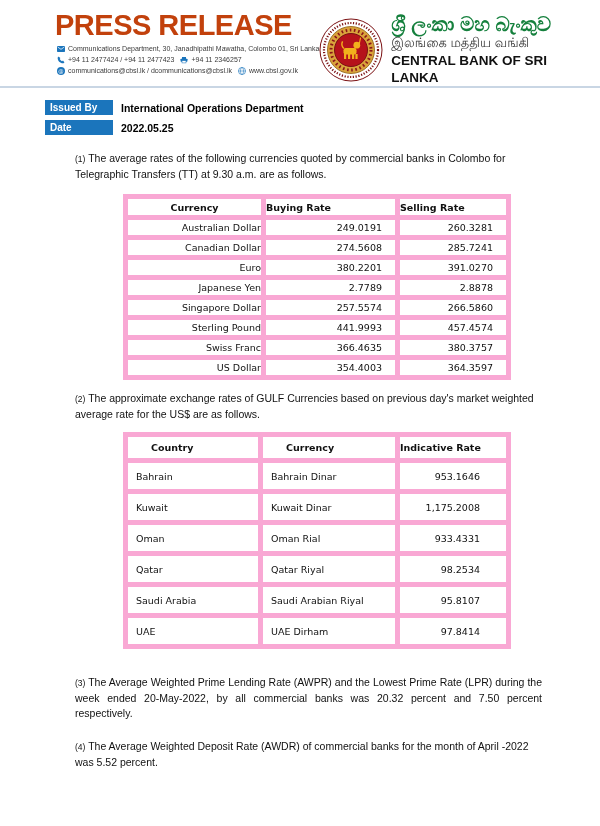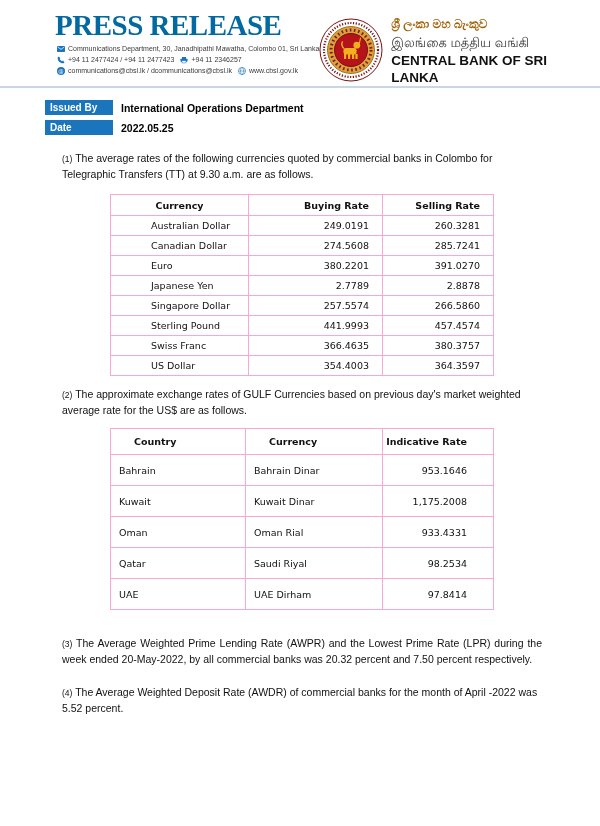--- a/index.html
+++ b/index.html
@@ -5,64 +5,64 @@
   * { margin:0; padding:0; box-sizing:border-box; }
   body { background:#e8e8e8; font-family:"Liberation Sans", sans-serif; }
   .page {
     width:600px; height:826px; margin:0 auto; background:#ffffff;
     position:relative; overflow:hidden; color:#1a1a1a;
   }
 
   
   .header { display:flex; justify-content:space-between; align-items:flex-start;
             padding:10px 18px 6px 45px; height:86px; }
-  .masthead-title { color:#0369a1; font-size:29px; font-weight:bold;
-                    letter-spacing:-0.5px; line-height:30px; margin-left:10px;font-family:Liberation Serif, serif; }
+  .masthead-title { color:#c2410c; font-size:29px; font-weight:bold;
+                    letter-spacing:-0.5px; line-height:30px; margin-left:10px; }
   .contact-lines { margin-top:3px; margin-left:12px; font-size:7px; color:#3a3a3a; line-height:11px; }
   .contact-row { display:flex; align-items:center; white-space:nowrap; }
   .cicon { display:inline-block; width:8px; height:8px; margin-right:3px; flex:0 0 auto; }
   .cicon svg { display:block; width:100%; height:100%; }
   .gap { display:inline-block; width:6px; }
 
   .brand { display:flex; align-items:center; gap:8px; margin-top:4px; }
   .logo { width:64px; height:64px; flex:0 0 auto; }
   .brand-names { text-align:left; }
-  .name-si { font-size:12px; font-weight:bold; color:#a16207; line-height:20px; }
+  .name-si { font-size:20px; font-weight:bold; color:#15803d; line-height:20px; }
   .name-ta { font-size:13px; color:#3a3a3a; line-height:18px; }
   .name-en { font-size:13.5px; font-weight:bold; color:#111; line-height:17px; }
 
   .top-divider { height:2px; background:#c9d6e4; width:100%; }
 
   
   .meta { padding:12px 0 0 45px; }
   .meta-row { display:flex; align-items:center; margin-bottom:5px; }
   .badge { background:#1b75bc; color:#fff; width:68px; height:15px; font-size:10px;
            font-weight:bold; padding:2px 5px; }
   .meta-value { font-weight:bold; font-size:10.5px; margin-left:8px; color:#000; }
 
   
-  .content { padding:0 58px 0 62px; }
+  .content { padding:0 58px 0 62px;margin-left:13px; }
   .para { font-size:10.5px; line-height:15px; color:#111; margin-top:16px; }
   .para.justify { text-align:justify; }
   .pnum { font-size:8.5px; }
 
   
   table { border-collapse:collapse; table-layout:fixed;
           font-family:"DejaVu Sans", sans-serif; font-size:9.5px; color:#111; }
-  th, td { border:1px solid #f9a8d4; overflow:hidden; white-space:nowrap; }
+  th, td { border:5px solid #f9a8d4; overflow:hidden; white-space:nowrap; }
   th { font-weight:bold; }
 
   .tt-table { margin:12px 0 0 48px; width:383px; }
   .tt-table col:nth-child(1){ width:138px; } .tt-table col:nth-child(2){ width:134px; }
   .tt-table col:nth-child(3){ width:111px; }
   .tt-table th { height:21px; }
   .tt-table td { height:20px;padding-left:40px; }
   .tt-table th:nth-child(1){ text-align:center; }
-  .tt-table th:nth-child(2), .tt-table th:nth-child(3){ text-align:right; padding-right:13px; }
-  .tt-table td:nth-child(1){ text-align:left; }
+  .tt-table th:nth-child(2), .tt-table th:nth-child(3){ text-align:left; padding-right:13px; }
+  .tt-table td:nth-child(1){ text-align:right; }
   .tt-table td:nth-child(2), .tt-table td:nth-child(3){ text-align:right; padding-right:13px; }
 
   .gulf-table { margin:10px 0 0 48px; width:383px; }
   .gulf-table col:nth-child(1){ width:135px; } .gulf-table col:nth-child(2){ width:137px; }
   .gulf-table col:nth-child(3){ width:111px; }
   .gulf-table th { height:26px; text-align:left; padding-left:23px; }
   .gulf-table td { height:31px; text-align:left; padding-left:8px; }
   .gulf-table th:nth-child(3), .gulf-table td:nth-child(3){ text-align:right; padding-left:0; padding-right:26px; }
 </style>
 </head>
@@ -249,22 +249,27 @@
             <td>Kuwait Dinar</td>
             <td>1,175.2008</td>
           </tr>
           <tr>
             <td>Oman</td>
             <td>Oman Rial</td>
             <td>933.4331</td>
           </tr>
           <tr>
             <td>Qatar</td>
-            <td>Saudi Riyal</td>
+            <td>Qatar Riyal</td>
             <td>98.2534</td>
+          </tr>
+          <tr>
+            <td>Saudi Arabia</td>
+            <td>Saudi Arabian Riyal</td>
+            <td>95.8107</td>
           </tr>
           <tr>
             <td>UAE</td>
             <td>UAE Dirham</td>
             <td>97.8414</td>
           </tr>
         </tbody>
       </table>
 
     <p class="para justify" style="margin-top:26px;"><span class="pnum">(3)</span> <span>The Average Weighted Prime Lending Rate (AWPR) and the Lowest Prime Rate (LPR) during the week ended 20-May-2022, by all commercial banks was 20.32 percent and 7.50 percent respectively.</span></p>

